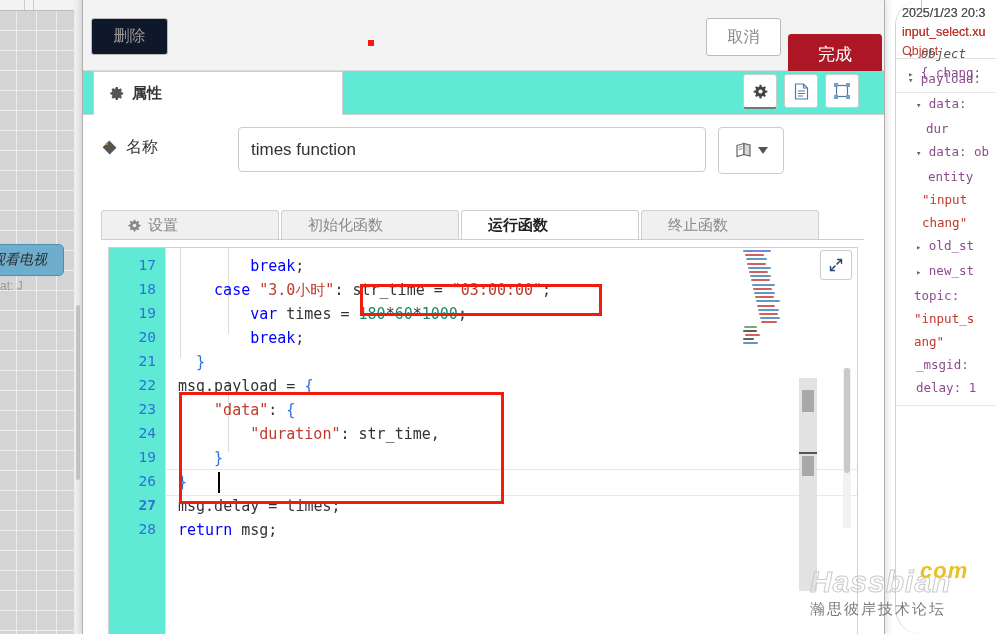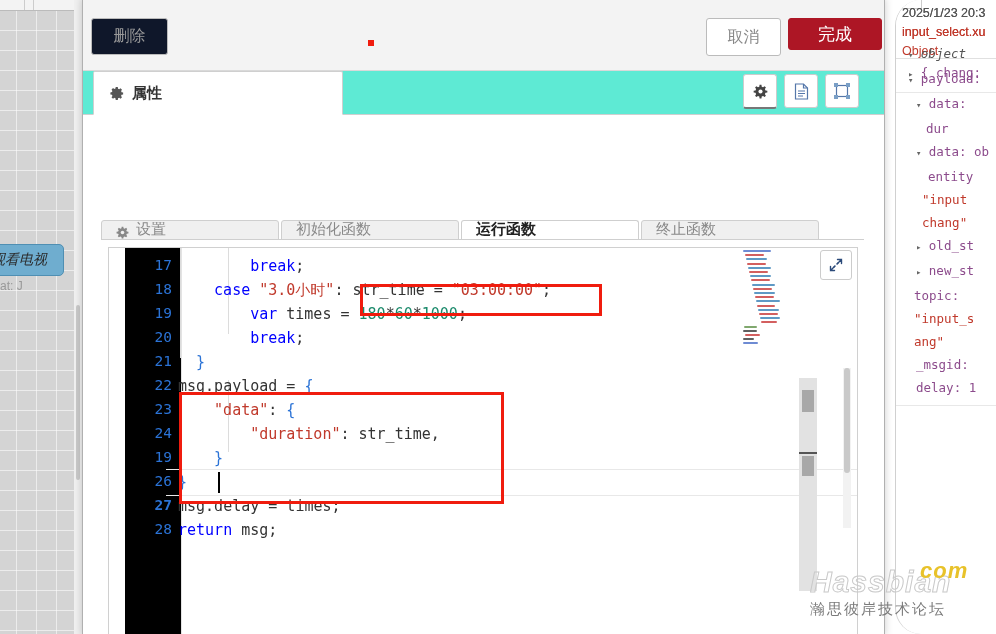--- a/index.html
+++ b/index.html
@@ -64,21 +64,21 @@
     position:absolute;left:8px;top:19px;width:77px;height:37px;
     background:#0f172a;border:1px solid #bbb;border-radius:3px;
     color:#999;font-size:16px;
   }
   .btn-cancel{
     position:absolute;right:103px;top:19px;width:75px;height:38px;
     background:#fff;border:1px solid #bbb;border-radius:3px;
     color:#888;font-size:16px;
   }
   .btn-done{
-    position:absolute;right:2px;top:19px;width:94px;height:32px;
+    position:absolute;right:2px;top:35px;width:94px;height:40px;
     background:#ad1625;border:1px solid #ad1625;border-radius:3px;
     color:#fff;font-size:17px;
   }
 
   
   .tabstrip{
     position:absolute;left:0;top:72px;right:0;height:44px;
     border-bottom:1px solid #cfcfcf;background:#5eead4;box-sizing:border-box;
   }
   .tab-prop{
@@ -112,39 +112,39 @@
     border:1px solid #ccc;border-radius:4px;background:#fff;
     display:flex;align-items:center;justify-content:center;gap:5px;cursor:pointer;
   }
 
   
   .subtabs{
     position:absolute;left:18px;top:203px;right:0;height:38px;
     display:flex;align-items:flex-end;
   }
   .subtab{
-    height:20px;min-width:178px;box-sizing:border-box;
+    height:30px;min-width:178px;box-sizing:border-box;
     border:1px solid #cfcfcf;background:#f0f0f0;
-    display:flex;align-items:flex-end;justify-content:flex-start;
-    padding-left:14px;gap:7px;font-size:15px;color:#888;cursor:pointer;
+    display:flex;align-items:center;justify-content:flex-start;
+    padding-left:26px;gap:7px;font-size:15px;color:#888;cursor:pointer;
     border-radius:3px 3px 0 0;margin-right:2px;
   }
   .subtab.active{background:#fff;color:#222;font-weight:bold;border-bottom-color:#fff;}
   .subtabs-rule{
     position:absolute;left:18px;top:240px;right:20px;height:1px;background:#cfcfcf;
   }
 
   
   .editor{
     position:absolute;left:25px;top:248px;width:750px;bottom:0;
     border:1px solid #d0d0d0;border-bottom:none;background:#fff;box-sizing:border-box;
     overflow:hidden;
   }
   .gutter{
-    position:absolute;left:16px;top:0;width:56px;bottom:0;background:#000000;
+    position:absolute;left:0;top:0;width:56px;bottom:0;background:#5eead4;
     border-right:1px solid #e3e3e3;
   }
   .gutter-num{
     position:absolute;right:9px;width:40px;text-align:right;
     font-family:"DejaVu Sans Mono","Liberation Mono",monospace;
     font-size:14.5px;color:#2b73d6;
   }
   .code-area{position:absolute;left:57px;top:0;right:0;bottom:0;overflow:hidden;}
   .code-line{
     position:absolute;left:0;white-space:pre;
@@ -288,20 +288,40 @@
           <rect x="2.5" y="2.5" width="11" height="11" fill="none" stroke="#5577aa" stroke-width="1.2"></rect>
           <rect x="0" y="0" width="4" height="4" fill="#7a9fc6"></rect>
           <rect x="12" y="0" width="4" height="4" fill="#7a9fc6"></rect>
           <rect x="0" y="12" width="4" height="4" fill="#7a9fc6"></rect>
           <rect x="12" y="12" width="4" height="4" fill="#7a9fc6"></rect>
         </svg>
       </div>
     </div>
   </div>
 
+  <div class="name-row">
+    <div class="name-label">
+      <svg width="17" height="17" viewBox="0 0 16 16">
+        <path d="M1.5 7.8 7.8 1.5l6.7 6.7-6.3 6.3z" fill="#555"></path>
+        <circle cx="5.1" cy="4.6" r="1.1" fill="#f0a030"></circle>
+      </svg>
+      <span>名称</span>
+    </div>
+    <input class="name-input" value="times function" style="">
+    <div class="name-dropdown">
+      <svg width="18" height="17" viewBox="0 0 18 17">
+        <path d="M2 3.5 9 1.5v11L2 14.5z" fill="#fff" stroke="#666" stroke-width="1.2"></path>
+        <path d="M9 1.5 15 3v11L9 12.5z" fill="#d8d8d8" stroke="#666" stroke-width="1.2"></path>
+        <path d="M3.5 5.5 7.5 4.3M3.5 7.8 7.5 6.6" stroke="#888" stroke-width=".9"></path>
+      </svg>
+      <svg width="10" height="7" viewBox="0 0 10 7">
+        <path d="M0 0h10L5 7z" fill="#555"></path>
+      </svg>
+    </div>
+  </div>
 
   <div class="subtabs">
       <div class="subtab" style="width: 178px;">
         <svg width="13" height="13" viewBox="0 0 16 16">
           <circle cx="8" cy="8" r="2.3" fill="none" stroke="#888" stroke-width="1.8"></circle>
           <path fill="#888" d="M7 .8h2l.3 2 1.4.6 1.7-1.1 1.4 1.4-1.1 1.7.6 1.4 2 .3v2l-2 .3-.6 1.4 1.1 1.7-1.4 1.4-1.7-1.1-1.4.6-.3 2H7l-.3-2-1.4-.6-1.7 1.1-1.4-1.4 1.1-1.7-.6-1.4-2-.3v-2l2-.3.6-1.4L2.2 3.7l1.4-1.4 1.7 1.1 1.4-.6z"></path>
           <circle cx="8" cy="8" r="2.2" fill="#f0f0f0"></circle>
         </svg>
         <span>设置</span>
       </div>

